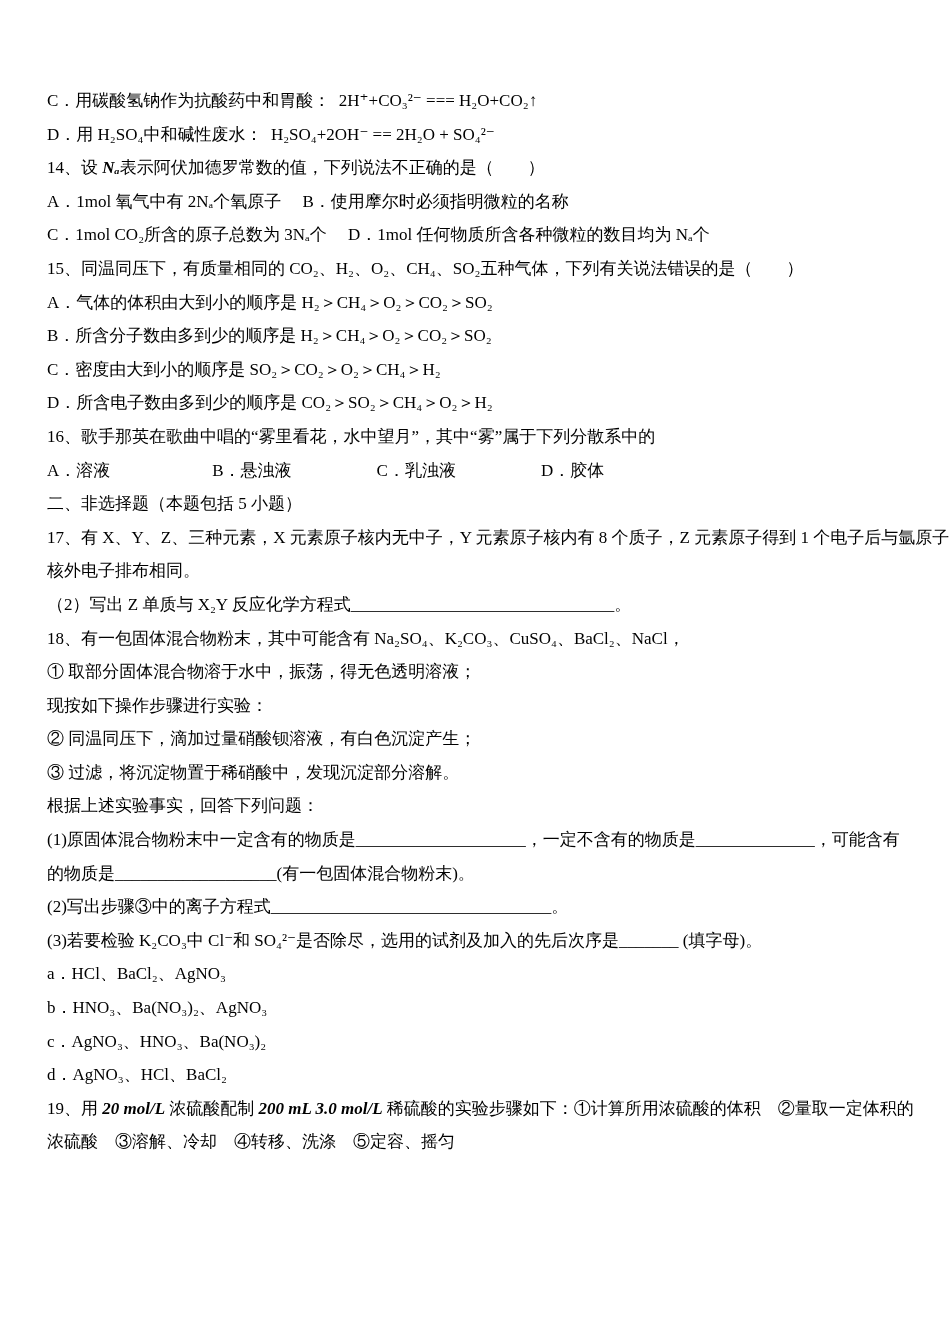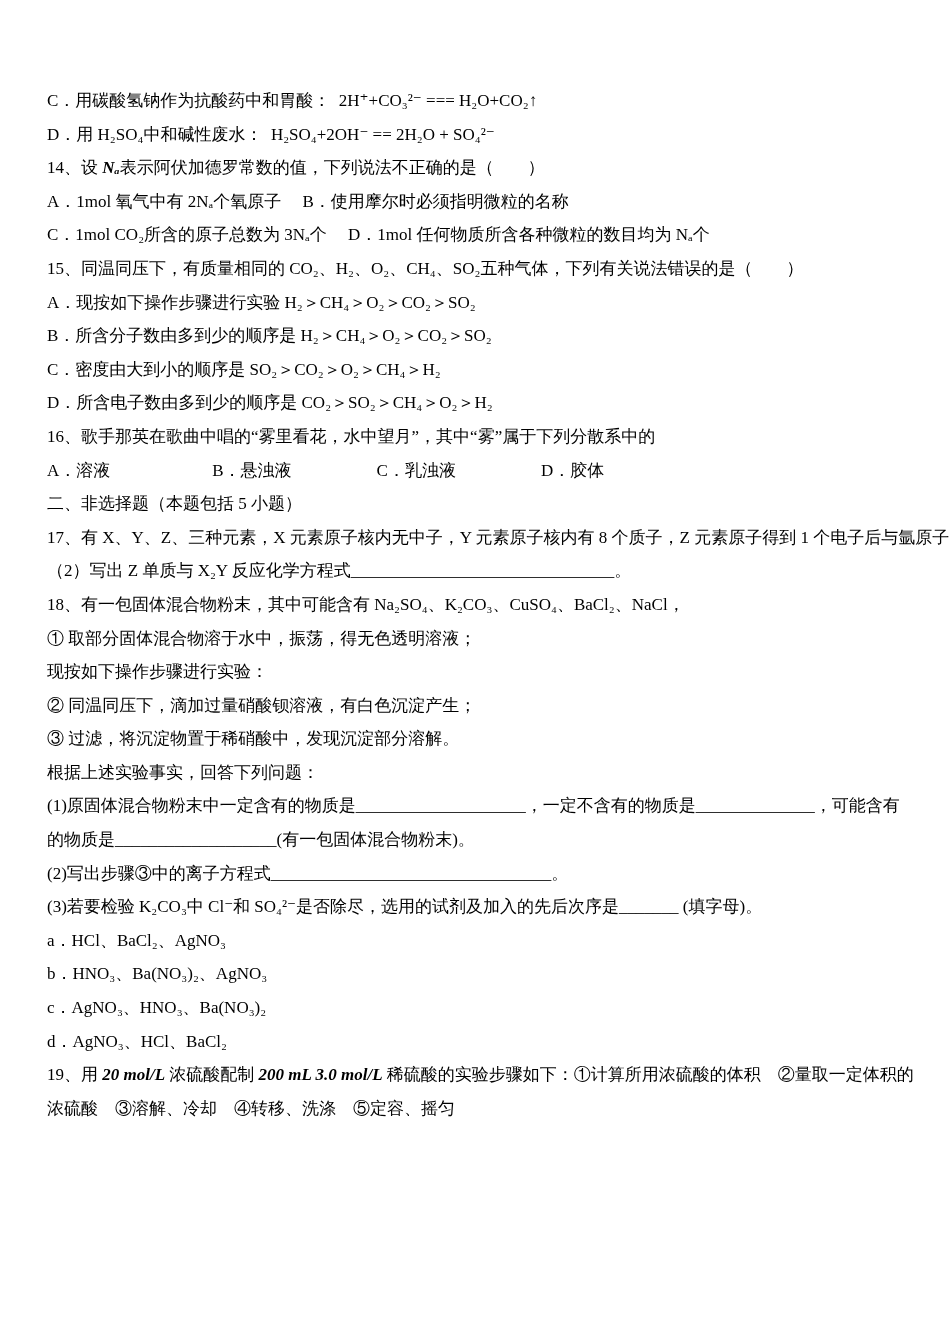--- a/index.html
+++ b/index.html
@@ -34,28 +34,29 @@
 <body>
 
 <div class="page">
   <div id="doc-lines" class="doc">
       <p class="ln"><span>C．用碳酸氢钠作为抗酸药中和胃酸：  2H⁺+CO₃²⁻ === H₂O+CO₂↑</span></p>
       <p class="ln"><span>D．用 H₂SO₄中和碱性废水：  H₂SO₄+2OH⁻ == 2H₂O + SO₄²⁻</span></p>
       <p class="ln"><span>14、设 </span><span class="b">Nₐ</span><span>表示阿伏加德罗常数的值，下列说法不正确的是（　　）</span></p>
       <p class="ln"><span>A．1mol 氧气中有 2Nₐ个氧原子　 B．使用摩尔时必须指明微粒的名称</span></p>
       <p class="ln"><span>C．1mol CO₂所含的原子总数为 3Nₐ个　 D．1mol 任何物质所含各种微粒的数目均为 Nₐ个</span></p>
       <p class="ln"><span>15、同温同压下，有质量相同的 CO₂、H₂、O₂、CH₄、SO₂五种气体，下列有关说法错误的是（　　）</span></p>
-      <p class="ln"><span>A．现按如下操作步骤进行实验 H₂＞CH₄＞O₂＞CO₂＞SO₂</span></p>
+      <p class="ln"><span>A．气体的体积由大到小的顺序是 H₂＞CH₄＞O₂＞CO₂＞SO₂</span></p>
       <p class="ln"><span>B．所含分子数由多到少的顺序是 H₂＞CH₄＞O₂＞CO₂＞SO₂</span></p>
       <p class="ln"><span>C．密度由大到小的顺序是 SO₂＞CO₂＞O₂＞CH₄＞H₂</span></p>
       <p class="ln"><span>D．所含电子数由多到少的顺序是 CO₂＞SO₂＞CH₄＞O₂＞H₂</span></p>
       <p class="ln"><span>16、歌手那英在歌曲中唱的“雾里看花，水中望月”，其中“雾”属于下列分散系中的</span></p>
       <p class="ln"><span>A．溶液　　　　　　B．悬浊液　　　　　C．乳浊液　　　　　D．胶体</span></p>
       <p class="ln"><span>二、非选择题（本题包括 5 小题）</span></p>
       <p class="ln"><span>17、有 X、Y、Z、三种元素，X 元素原子核内无中子，Y 元素原子核内有 8 个质子，Z 元素原子得到 1 个电子后与氩原子</span></p>
+      <p class="ln"><span>核外电子排布相同。</span></p>
       <p class="ln"><span>（2）写出 Z 单质与 X₂Y 反应化学方程式_______________________________。</span></p>
       <p class="ln"><span>18、有一包固体混合物粉末，其中可能含有 Na₂SO₄、K₂CO₃、CuSO₄、BaCl₂、NaCl，</span></p>
       <p class="ln"><span>① 取部分固体混合物溶于水中，振荡，得无色透明溶液；</span></p>
       <p class="ln"><span>现按如下操作步骤进行实验：</span></p>
       <p class="ln"><span>② 同温同压下，滴加过量硝酸钡溶液，有白色沉淀产生；</span></p>
       <p class="ln"><span>③ 过滤，将沉淀物置于稀硝酸中，发现沉淀部分溶解。</span></p>
       <p class="ln"><span>根据上述实验事实，回答下列问题：</span></p>
       <p class="ln"><span>(1)原固体混合物粉末中一定含有的物质是____________________，一定不含有的物质是______________，可能含有</span></p>
       <p class="ln"><span>的物质是___________________(有一包固体混合物粉末)。</span></p>
       <p class="ln"><span>(2)写出步骤③中的离子方程式_________________________________。</span></p>

